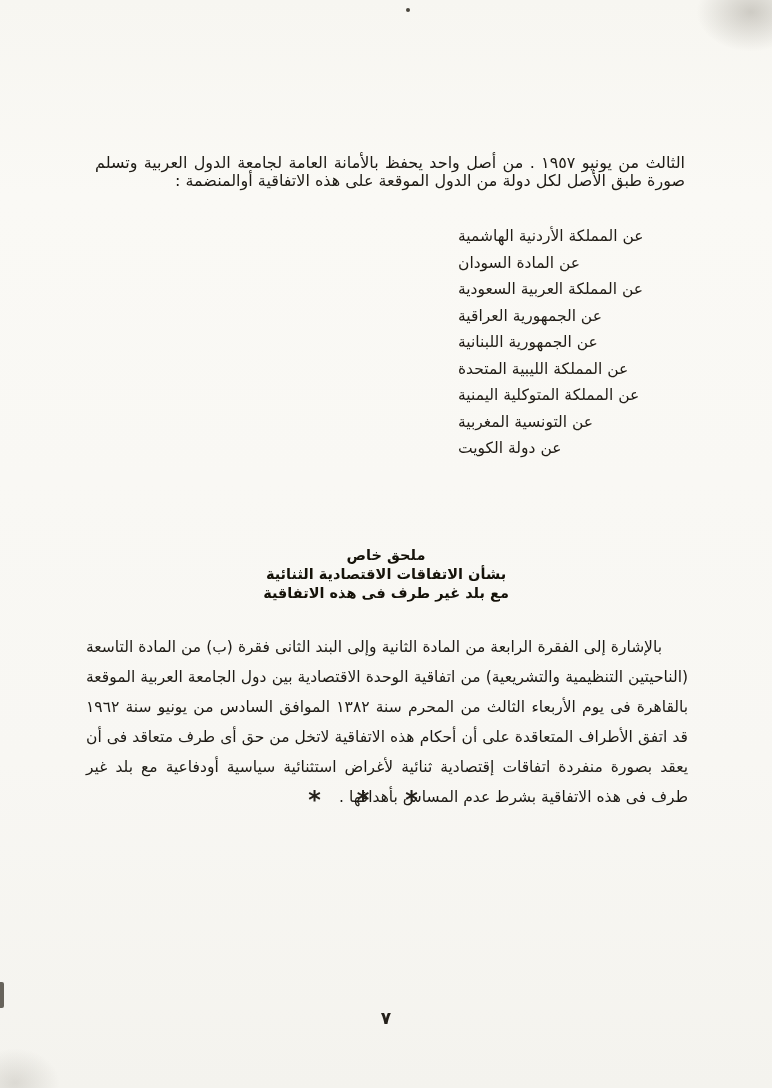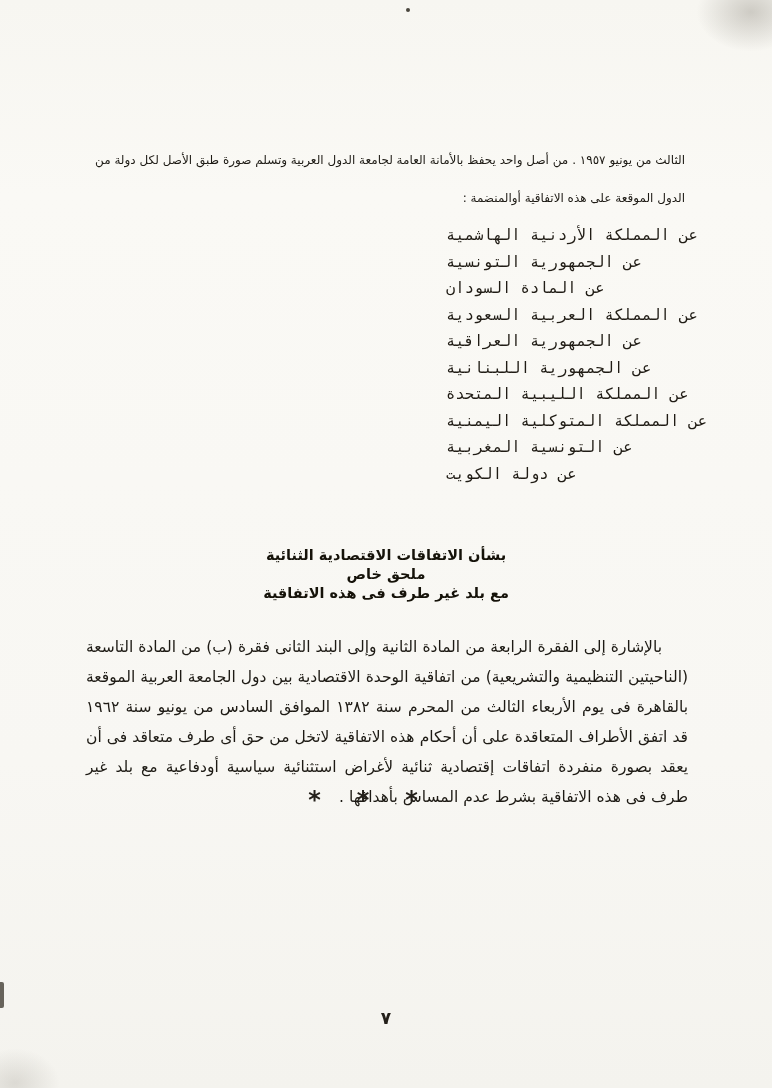--- a/index.html
+++ b/index.html
@@ -36,36 +36,35 @@
   }
   .artifact-corner-bl {
     position: absolute; bottom: -30px; left: -30px;
     width: 90px; height: 70px;
     background: radial-gradient(ellipse at center, rgba(110,104,92,0.18), rgba(110,104,92,0) 70%);
   }
 
   
   .intro {
     position: absolute;
-    top: 129px; right: 87px; width: 590px;
+    top: 138px; right: 87px; width: 590px;
     direction: rtl;
     text-align: justify;
-    font-size: 12px;
-    line-height: 38px;
+    font-size: 16px;
+    line-height: 18px;
     color: #1d1a14;
   }
 
   
   .signatories {
     position: absolute;
-    top: 223px; left: 446px;
+    top: 223px; left: 458px;
     direction: rtl;
     text-align: left;          
     white-space: nowrap;
-    font-family: Liberation Mono, monospace;
   }
   .sig {
     font-size: 15.5px;
     line-height: 26.5px;
     color: #201c15;
   }
 
   
   .annex-heading {
     position: absolute;
@@ -124,34 +123,33 @@
 
   <div class="artifact-dot"></div>
   <div class="artifact-corner"></div>
   <div class="artifact-edge"></div>
   <div class="artifact-corner-bl"></div>
 
   <p class="intro">الثالث من يونيو ١٩٥٧ . من أصل واحد يحفظ بالأمانة العامة لجامعة الدول العربية وتسلم صورة طبق الأصل لكل دولة من الدول الموقعة على هذه الاتفاقية أوالمنضمة :</p>
 
   <div class="signatories">
     <div class="sig">عن المملكة الأردنية الهاشمية</div>
-    <div class="sig">عن الجمهورية التونسية</div>
     <div class="sig">عن المادة السودان</div>
     <div class="sig">عن المملكة العربية السعودية</div>
     <div class="sig">عن الجمهورية العراقية</div>
     <div class="sig">عن الجمهورية اللبنانية</div>
     <div class="sig">عن المملكة الليبية المتحدة</div>
     <div class="sig">عن المملكة المتوكلية اليمنية</div>
     <div class="sig">عن التونسية المغربية</div>
     <div class="sig">عن دولة الكويت</div>
   </div>
 
   <div class="annex-heading">
+    <div>ملحق خاص</div>
     <div>بشأن الاتفاقات الاقتصادية الثنائية</div>
-    <div>ملحق خاص</div>
     <div>مع بلد غير طرف فى هذه الاتفاقية</div>
   </div>
 
   <p class="annex-body">بالإشارة إلى الفقرة الرابعة من المادة الثانية وإلى البند الثانى فقرة (ب) من المادة التاسعة (الناحيتين التنظيمية والتشريعية) من اتفاقية الوحدة الاقتصادية بين دول الجامعة العربية الموقعة بالقاهرة فى يوم الأربعاء الثالث من المحرم سنة ١٣٨٢ الموافق السادس من يونيو سنة ١٩٦٢ قد اتفق الأطراف المتعاقدة على أن أحكام هذه الاتفاقية لاتخل من حق أى طرف متعاقد فى أن يعقد بصورة منفردة اتفاقات إقتصادية ثنائية لأغراض استثنائية سياسية أودفاعية مع بلد غير طرف فى هذه الاتفاقية بشرط عدم المساس بأهدافها .</p>
 
   <div class="stars">
     <span class="star">*</span>
     <span class="star">*</span>
     <span class="star">*</span>
   </div>

